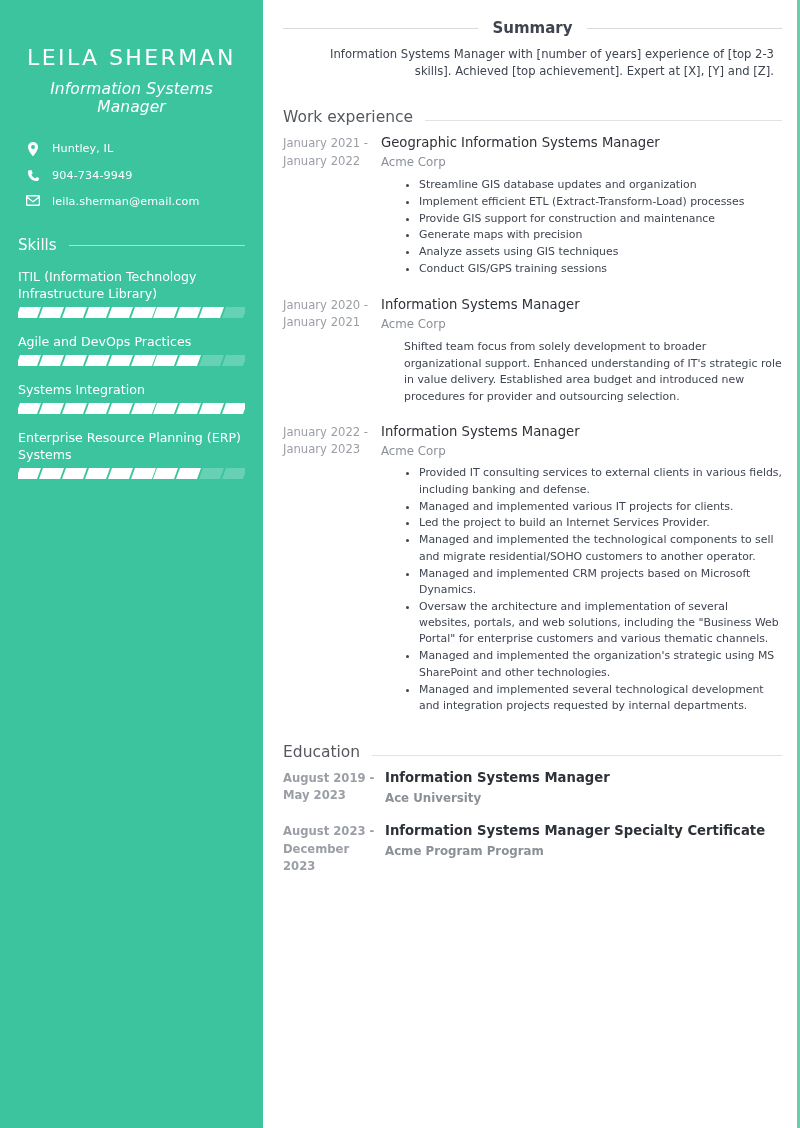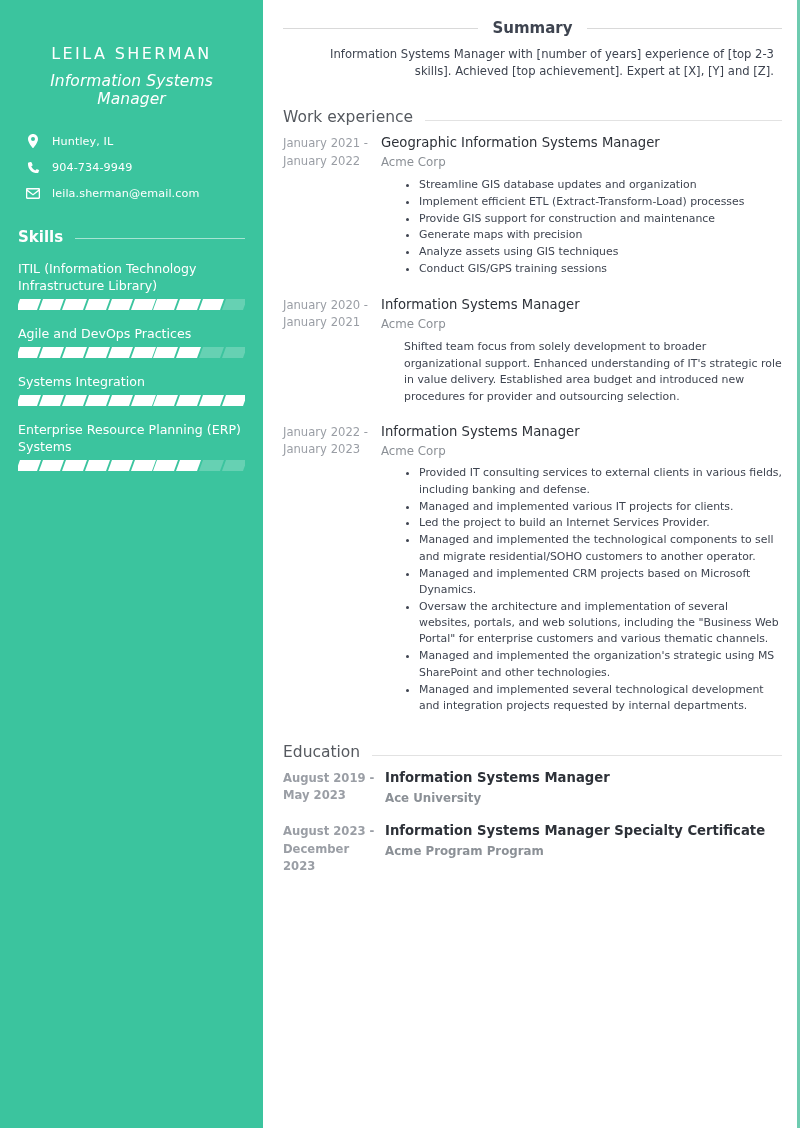--- a/index.html
+++ b/index.html
@@ -17,39 +17,39 @@
     width:263px;
     flex:0 0 263px;
     background:#3bc49e;
     color:#ffffff;
     padding:0 18px;
     position:relative;
   }
   .name {
     margin-top:44px;
     text-align:center;
-    font-size:16px;
+    font-size:22px;
     letter-spacing:2.4px;
     font-weight:400;
     color:#ffffff;
     line-height:1.25;
   }
   .job-title {
     margin-top:8px;
     text-align:center;
     font-style:italic;
     font-size:15.5px;
     font-weight:400;
     color:#ffffff;
     letter-spacing:.1px;
   }
   .contact-list { margin-top:26px; }
   .contact-row {
     display:flex;
-    align-items:center;
+    align-items:flex-start;
     margin-bottom:13px;
     padding-left:5px;
   }
   .contact-icon {
     width:20px;
     flex:0 0 20px;
     display:flex;
     align-items:center;
     justify-content:center;
     margin-right:9px;
@@ -62,21 +62,21 @@
   }
 
   .side-heading-wrap {
     display:flex;
     align-items:center;
     margin-top:28px;
     margin-bottom:14px;
   }
   .side-heading {
     font-size:15px;
-    font-weight:700;
+    font-weight:400;
     color:#ffffff;
     white-space:nowrap;
   }
   .side-heading-rule {
     flex:1;
     height:1px;
     background:rgba(255,255,255,.55);
     margin-left:12px;
     margin-top:2px;
   }

